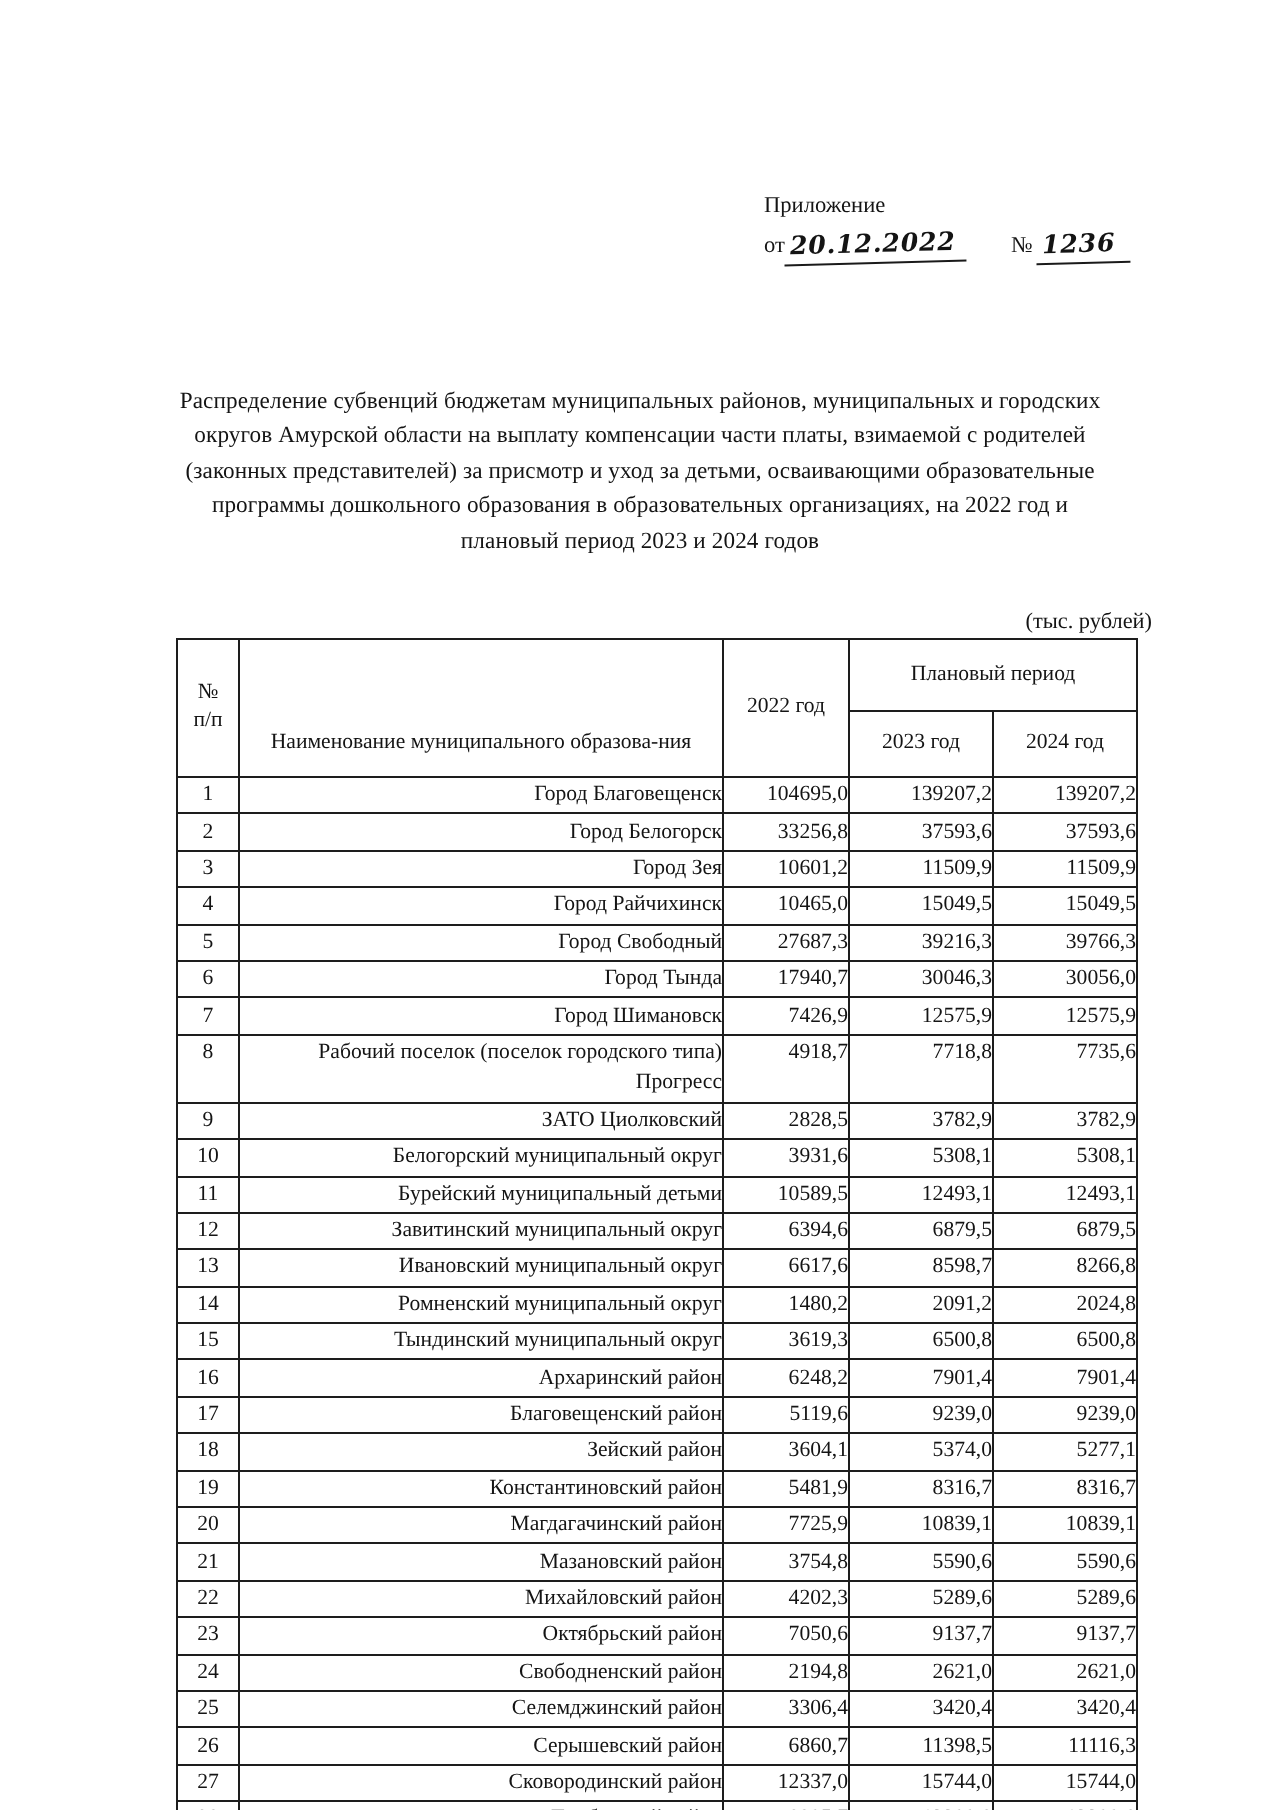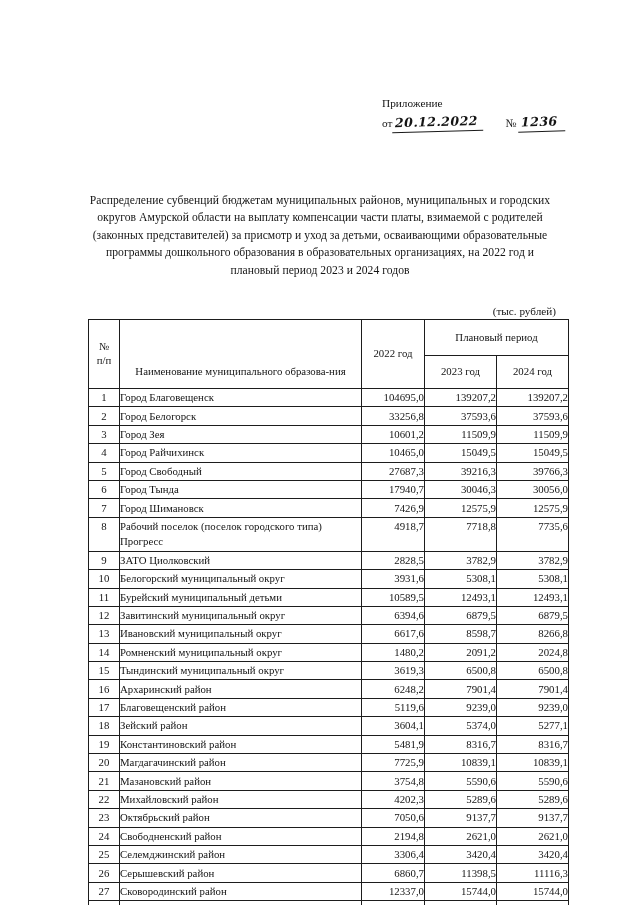--- a/index.html
+++ b/index.html
@@ -62,21 +62,21 @@
     width: 476px;
     font-size: 11.6px;
     line-height: 17.4px;
     text-align: center;
     letter-spacing: 0.05px;
   }
 
   
   .units-note {
     position: absolute;
-    right: 84px;
+    right: 64px;
     top: 305px;
     font-size: 11.2px;
   }
 
   
   .tbl-wrap {
     position: absolute;
     left: 88px;
     top: 319px;
     width: 480px;
@@ -111,21 +111,21 @@
   .th-plan { height: 27px; }
   .th-year { height: 24px; }
 
   td.cell-num {
     text-align: center;
     height: 17.4px;
     line-height: 15px;
     padding: 0 1px;
   }
   td.cell-name {
-    text-align: left;
+    text-align: right;
     padding: 0 3px 0 6px;
     line-height: 15px;
   }
   td.cell-val {
     text-align: right;
     padding: 0 7px 0 2px;
     line-height: 15px;
     white-space: nowrap;
   }
   tr.row-tall td { height: 32px; }

